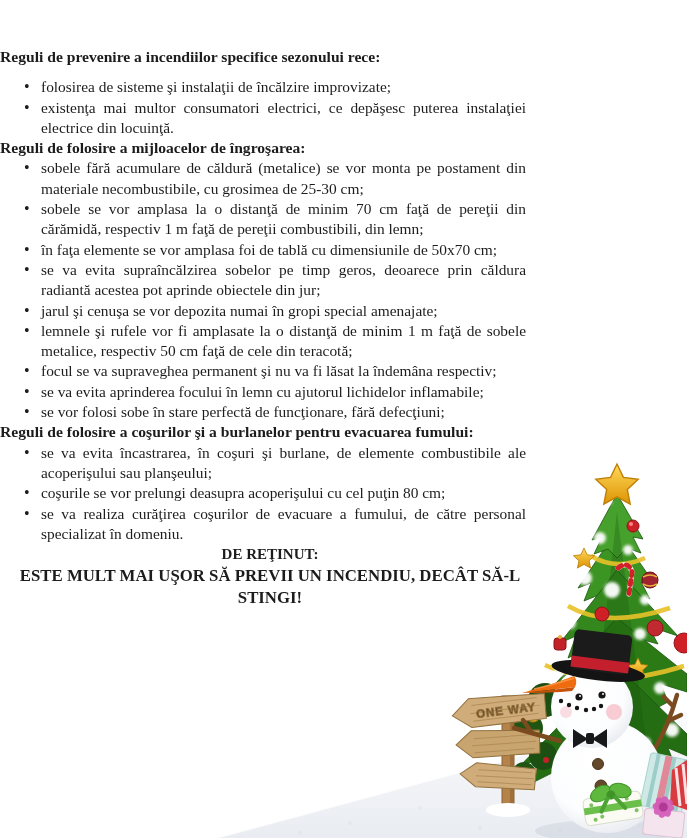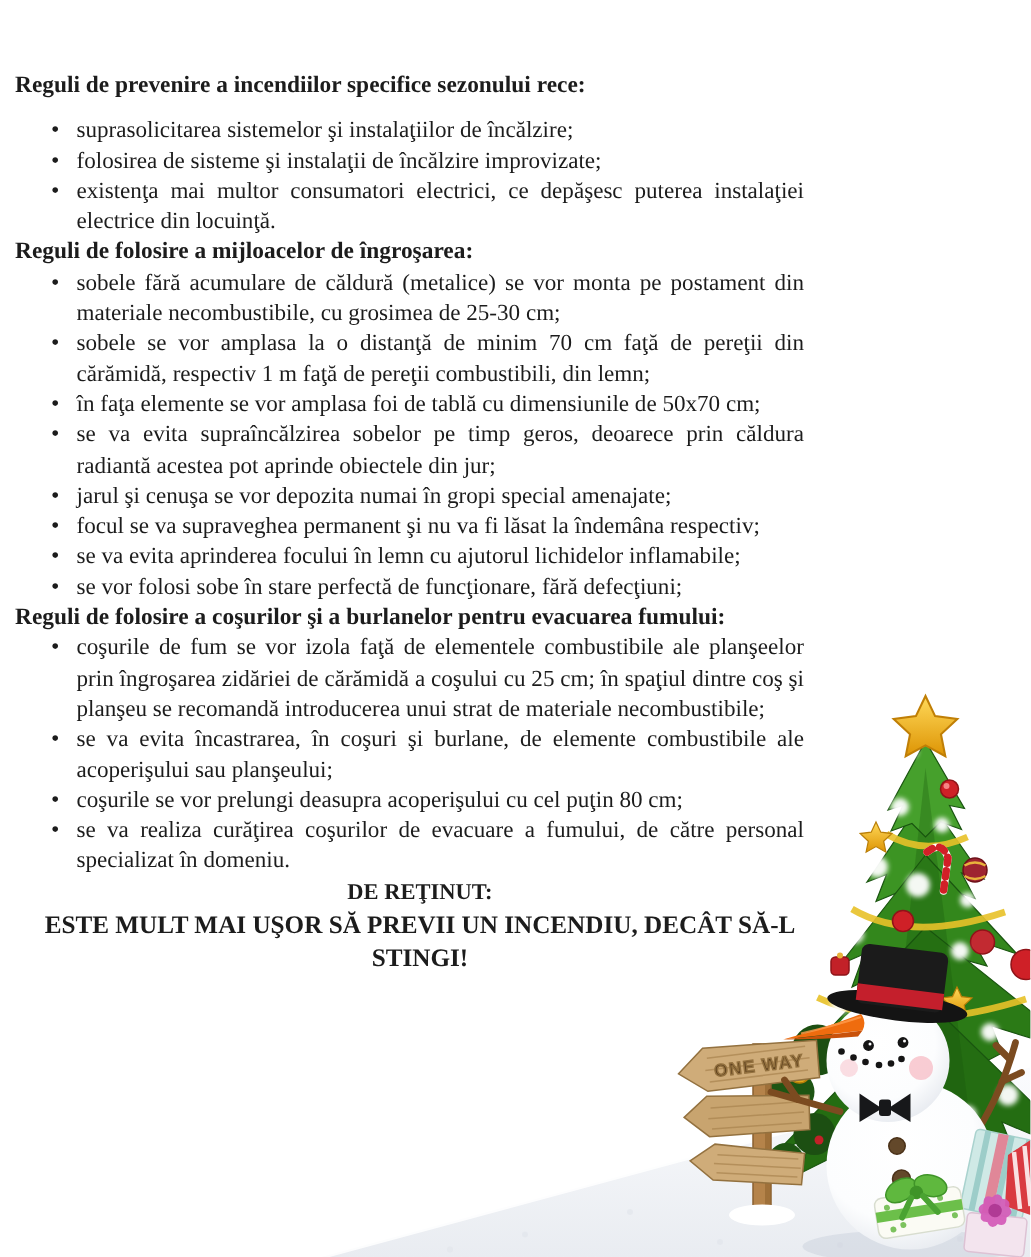--- a/index.html
+++ b/index.html
@@ -5,21 +5,21 @@
   html,body { margin:0; padding:0; }
   body {
     width:687px; height:838px;
     background:#ffffff;
     font-family:"Liberation Serif", serif;
     position:relative;
     overflow:hidden;
     color:#1c1c1c;
   }
   .doc {
-    position:absolute; top:47px; left:10px; width:526px;
+    position:absolute; top:47px; left:0; width:526px;
     font-size:15.4px; line-height:20.3px;
   }
   .doc-heading {
     font-size:15.6px; font-weight:bold; margin:0; line-height:20.3px;
   }
   .title { margin-bottom:10px; }
   .intro { margin:0; text-align:justify; }
   ul.rules { margin:0; padding:0; list-style:none; }
   ul.rules li {
     position:relative; padding-left:41px; text-align:justify;
@@ -45,42 +45,41 @@
   }
 </style>
 </head>
 <body>
 
 <div class="doc">
   <div class="doc-heading title">Reguli de prevenire a incendiilor specifice sezonului rece:</div>
 
 
   <ul class="rules">
-    <li>suprasolicitarea sistemelor şi instalaţiilor de încălzire;</li>
     <li>folosirea de sisteme şi instalaţii de încălzire improvizate;</li>
     <li>existenţa mai multor consumatori electrici, ce depăşesc puterea instalaţiei electrice din locuinţă.</li>
   </ul>
 
   <div class="doc-heading">Reguli de folosire a mijloacelor de îngroşarea:</div>
 
   <ul class="rules">
     <li>sobele fără acumulare de căldură (metalice) se vor monta pe postament din materiale necombustibile, cu grosimea de 25-30 cm;</li>
     <li>sobele se vor amplasa la o distanţă de minim 70 cm faţă de pereţii din cărămidă, respectiv 1 m faţă de pereţii combustibili, din lemn;</li>
     <li>în faţa elemente se vor amplasa foi de tablă cu dimensiunile de 50x70 cm;</li>
     <li>se va evita supraîncălzirea sobelor pe timp geros, deoarece prin căldura radiantă acestea pot aprinde obiectele din jur;</li>
     <li>jarul şi cenuşa se vor depozita numai în gropi special amenajate;</li>
+    <li>lemnele şi rufele vor fi amplasate la o distanţă de minim 1 m faţă de sobele metalice, respectiv 50 cm faţă de cele din teracotă;</li>
     <li>focul se va supraveghea permanent şi nu va fi lăsat la îndemâna respectiv;</li>
     <li>se va evita aprinderea focului în lemn cu ajutorul lichidelor inflamabile;</li>
     <li>se vor folosi sobe în stare perfectă de funcţionare, fără defecţiuni;</li>
   </ul>
 
   <div class="doc-heading">Reguli de folosire a coşurilor şi a burlanelor pentru evacuarea fumului:</div>
 
   <ul class="rules">
-    <li>coşurile de fum se vor izola faţă de elementele combustibile ale planşeelor prin îngroşarea zidăriei de cărămidă a coşului cu 25 cm; în spaţiul dintre coş şi planşeu se recomandă introducerea unui strat de materiale necombustibile;</li>
     <li>se va evita încastrarea, în coşuri şi burlane, de elemente combustibile ale acoperişului sau planşeului;</li>
     <li>coşurile se vor prelungi deasupra acoperişului cu cel puţin 80 cm;</li>
     <li>se va realiza curăţirea coşurilor de evacuare a fumului, de către personal specializat în domeniu.</li>
   </ul>
 
   <div class="footer-block">
     <div class="footer-line1">DE REŢINUT:</div>
     <div class="footer-line2">ESTE MULT MAI UŞOR SĂ PREVII UN INCENDIU, DECÂT SĂ-L STINGI!</div>
   </div>
 </div>

